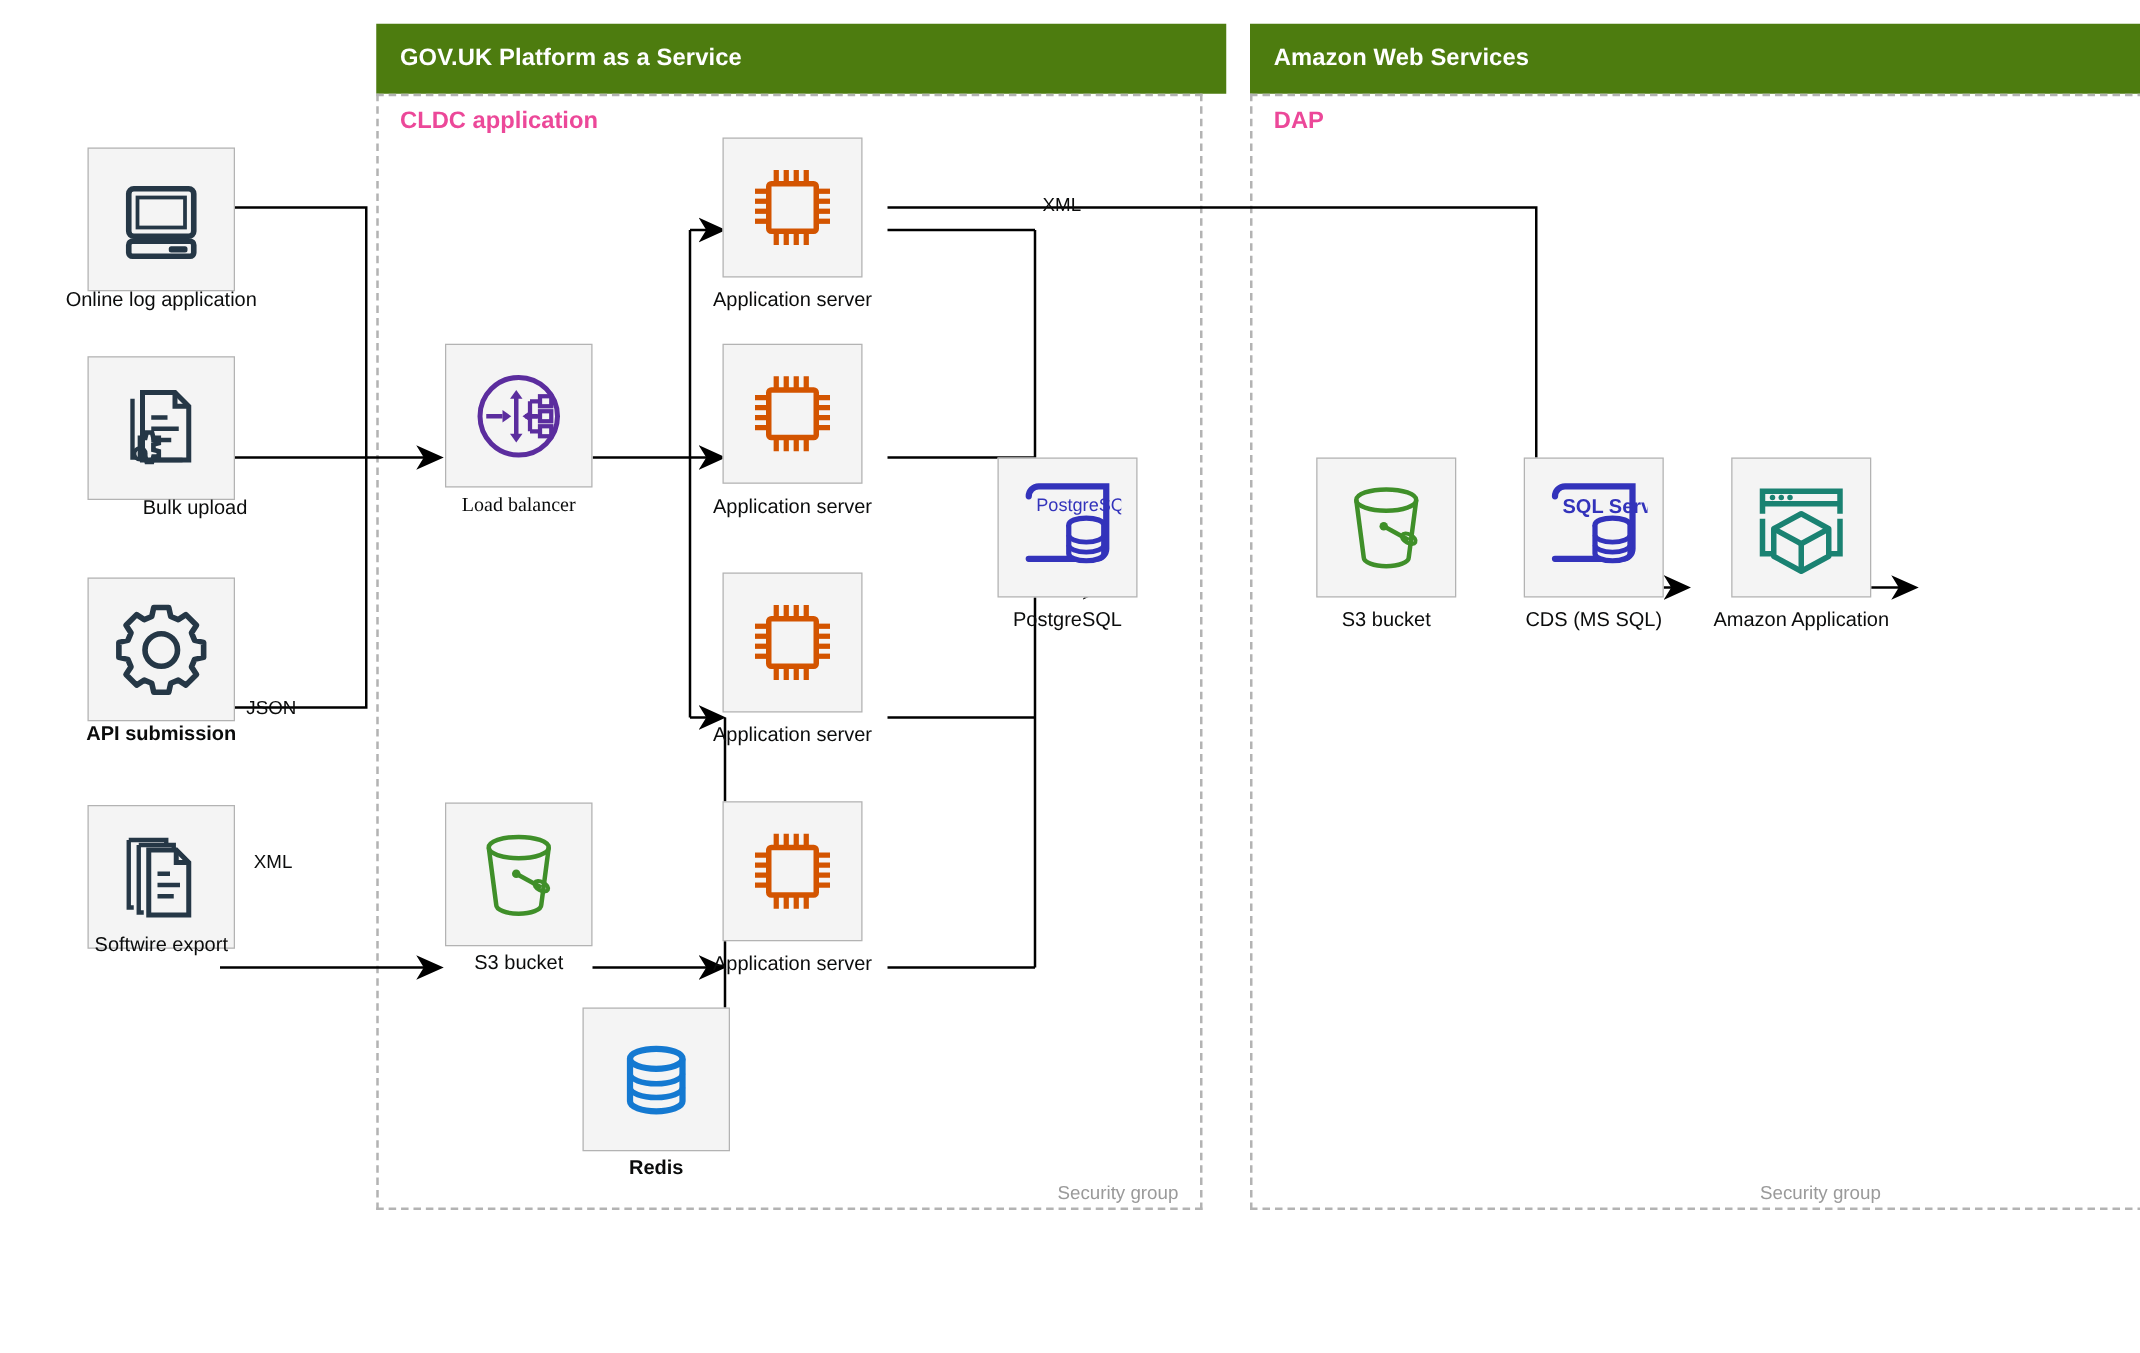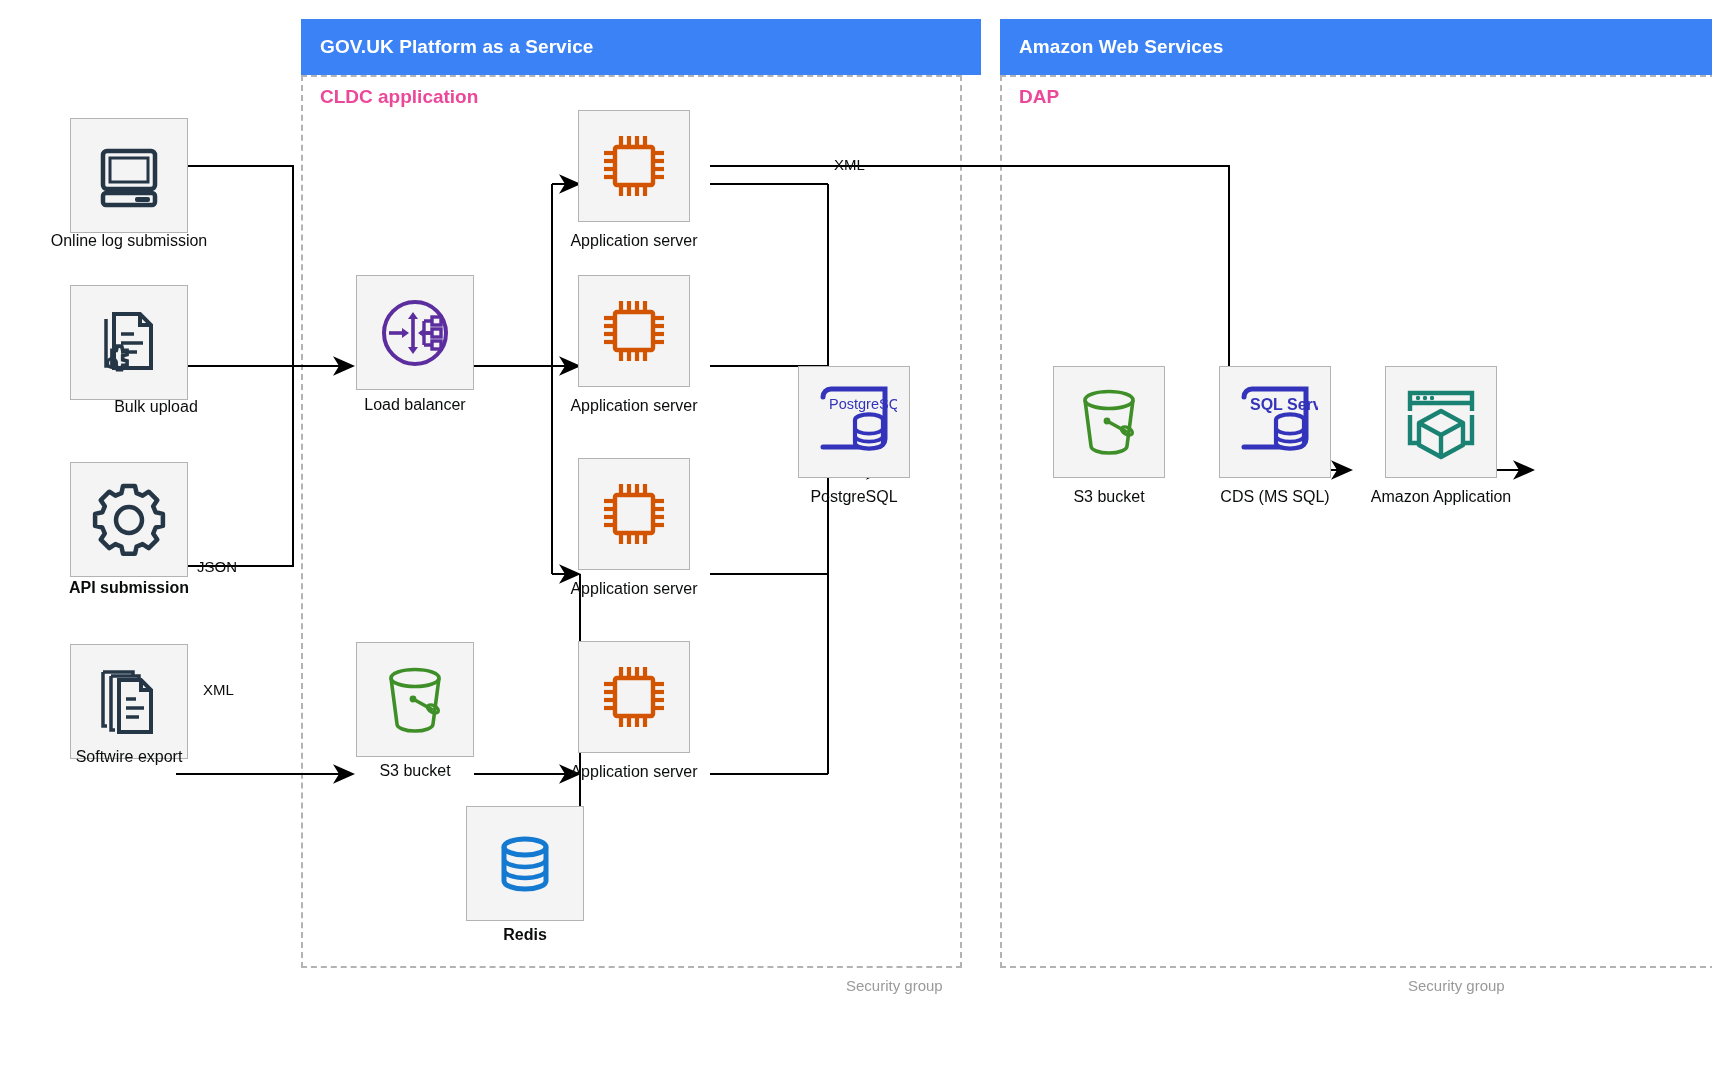--- a/index.html
+++ b/index.html
@@ -1,26 +1,26 @@
 <!DOCTYPE html>
 <html><head>
 <meta charset="utf-8">
 <style>
   html,body{margin:0;padding:0;background:#ffffff;}
   body{width:1712px;height:1082px;position:relative;overflow:hidden;
        font-family:"Liberation Sans","DejaVu Sans",sans-serif;color:#0b0c0c;}
   .abs{position:absolute;}
 
   
-  .group-header{background:#3b82f6;color:#ffffff;font-weight:bold;font-size:19px;
+  .group-header{background:#4d7c0f;color:#ffffff;font-weight:bold;font-size:19px;
                 display:flex;align-items:center;padding-left:19px;letter-spacing:.1px;}
 
   
   .dashed-box{border:2px dashed #b3b3b3;box-sizing:border-box;background:transparent;}
-  .sg-label{font-size:15px;color:#9a9a9a;margin-top:31px;}
+  .sg-label{font-size:15px;color:#9a9a9a;}
 
   .sub-title{font-size:19px;font-weight:bold;color:#ec4899;}
 
   
   .tile{background:#f4f4f4;border:1.5px solid #b3b3b3;box-sizing:border-box;
         display:flex;align-items:center;justify-content:center;}
   .tile svg{display:block;}
 
   .cap{font-size:16px;color:#0b0c0c;text-align:center;white-space:nowrap;}
   .edge-label{font-size:15px;color:#0b0c0c;white-space:nowrap;margin-top:18px;}
@@ -82,21 +82,21 @@
 </svg>
 
 <div class="abs tile" style="left:70px;top:118px;width:118px;height:115px;">
   <svg width="74" height="74" viewBox="0 0 74 74">
     <rect x="11" y="12" width="52" height="38" rx="4" fill="none" stroke="#253746" stroke-width="4.5"></rect>
     <rect x="18" y="19" width="38" height="24" fill="none" stroke="#253746" stroke-width="3"></rect>
     <rect x="11" y="54" width="52" height="12" rx="3" fill="none" stroke="#253746" stroke-width="4.5"></rect>
     <rect x="43" y="58" width="15" height="5" rx="2" fill="#253746"></rect>
   </svg>
 </div>
-<div class="abs cap" style="left:0px;top:232px;width:258px;">Online log submission</div>
+<div class="abs cap" style="left:0px;top:232px;width:258px;">Online log application</div>
 
 <div class="abs tile" style="left:70px;top:285px;width:118px;height:115px;">
   <svg width="74" height="74" viewBox="0 0 74 74">
     <path d="M22 8 H48 L59 19 V62 H22 Z" fill="none" stroke="#253746" stroke-width="4"></path>
     <path d="M48 8 V19 H59" fill="none" stroke="#253746" stroke-width="4"></path>
     <path d="M14 13 V60 H17" fill="none" stroke="#253746" stroke-width="3.5"></path>
     <line x1="29" y1="28" x2="42" y2="28" stroke="#253746" stroke-width="3.5"></line>
     <line x1="29" y1="37" x2="51" y2="37" stroke="#253746" stroke-width="3.5"></line>
     <line x1="29" y1="46" x2="45" y2="46" stroke="#253746" stroke-width="3.5"></line>
     <line x1="30" y1="62" x2="54" y2="62" stroke="#253746" stroke-width="3.5"></line>
@@ -138,21 +138,21 @@
     <path d="M34,27 l5,-7 5,7 z" fill="#5b2d9e"></path>
     <path d="M34,55 l5,7 5,-7 z" fill="#5b2d9e"></path>
     <line x1="56" y1="41" x2="46" y2="41" stroke="#5b2d9e" stroke-width="3.6"></line>
     <path d="M51,36 l-7,5 7,5 z" fill="#5b2d9e"></path>
     <path d="M50,29 H57 M50,29 V53 M50,53 H57 M50,41 H57" fill="none" stroke="#5b2d9e" stroke-width="3.4"></path>
     <rect x="58" y="25" width="9" height="8" fill="none" stroke="#5b2d9e" stroke-width="3.4"></rect>
     <rect x="58" y="37" width="9" height="8" fill="none" stroke="#5b2d9e" stroke-width="3.4"></rect>
     <rect x="58" y="49" width="9" height="8" fill="none" stroke="#5b2d9e" stroke-width="3.4"></rect>
   </svg>
 </div>
-<div class="abs cap" style="left:286px;top:396px;width:258px;">Load balancer</div>
+<div class="abs cap" style="left:286px;top:396px;width:258px;font-family:Liberation Serif, serif;">Load balancer</div>
 
 <div class="abs tile" style="left:356px;top:642px;width:118px;height:115px;">
   <svg width="84" height="84" viewBox="0 0 84 84">
     <ellipse cx="42" cy="20" rx="24" ry="8.5" fill="none" stroke="#3f8f29" stroke-width="3.6"></ellipse>
     <path d="M18,20 L24,66 a18,7 0 0 0 36,0 L66,20" fill="none" stroke="#3f8f29" stroke-width="3.6"></path>
     <path d="M40,41 L60,52" fill="none" stroke="#3f8f29" stroke-width="3.6"></path>
     <circle cx="40" cy="41" r="3.4" fill="#3f8f29"></circle>
     <ellipse cx="60" cy="51" rx="6" ry="3.4" fill="none" stroke="#3f8f29" stroke-width="3.2" transform="rotate(28 60 51)"></ellipse>
   </svg>
 </div>

